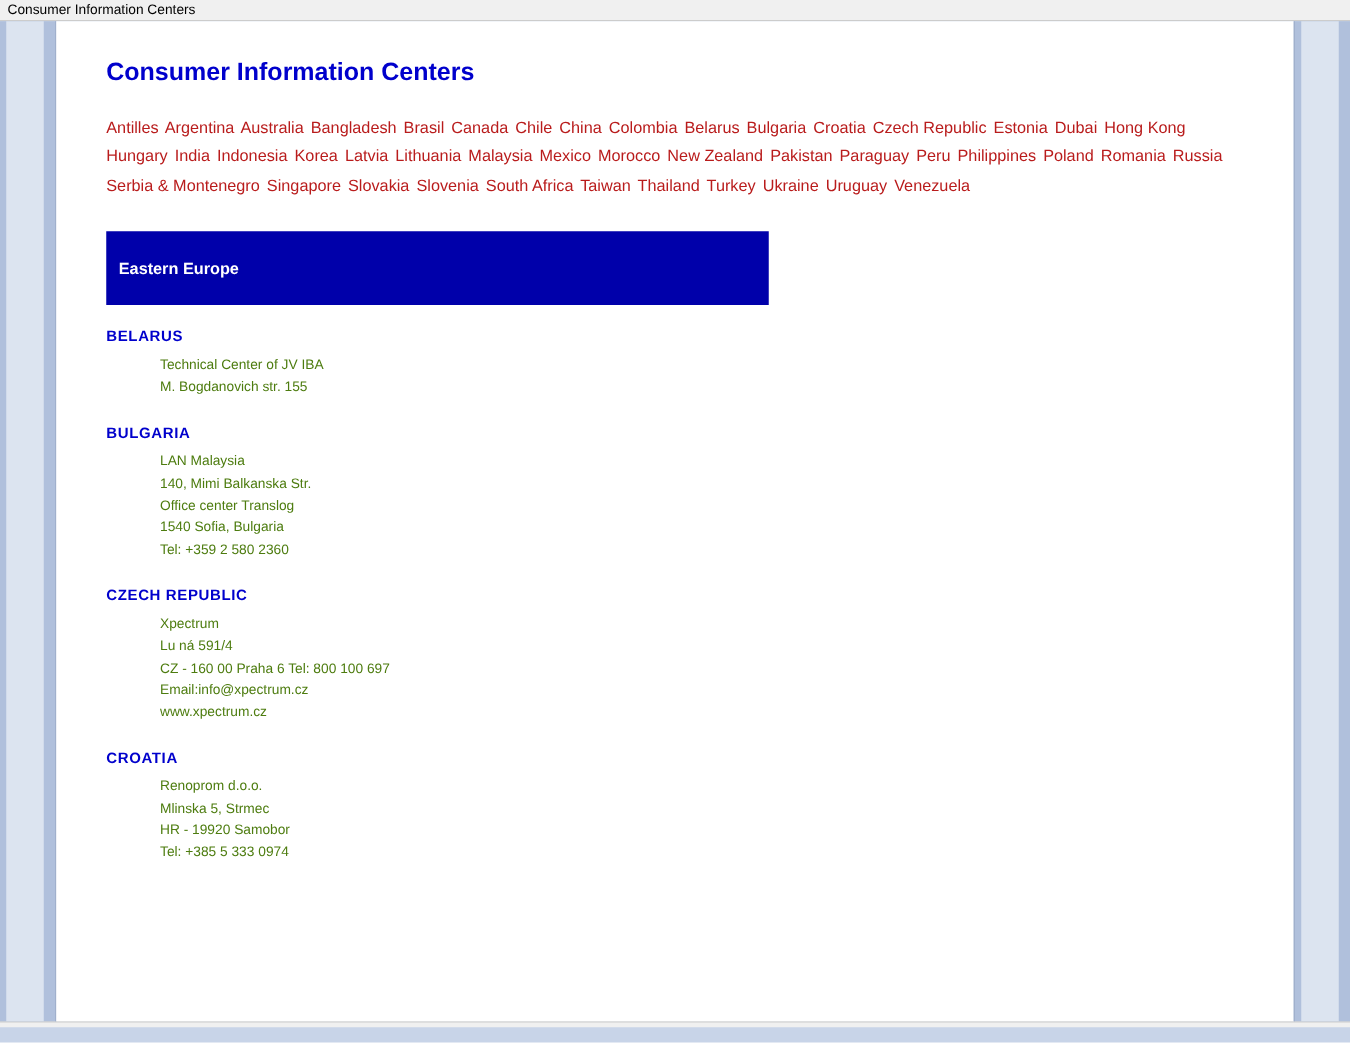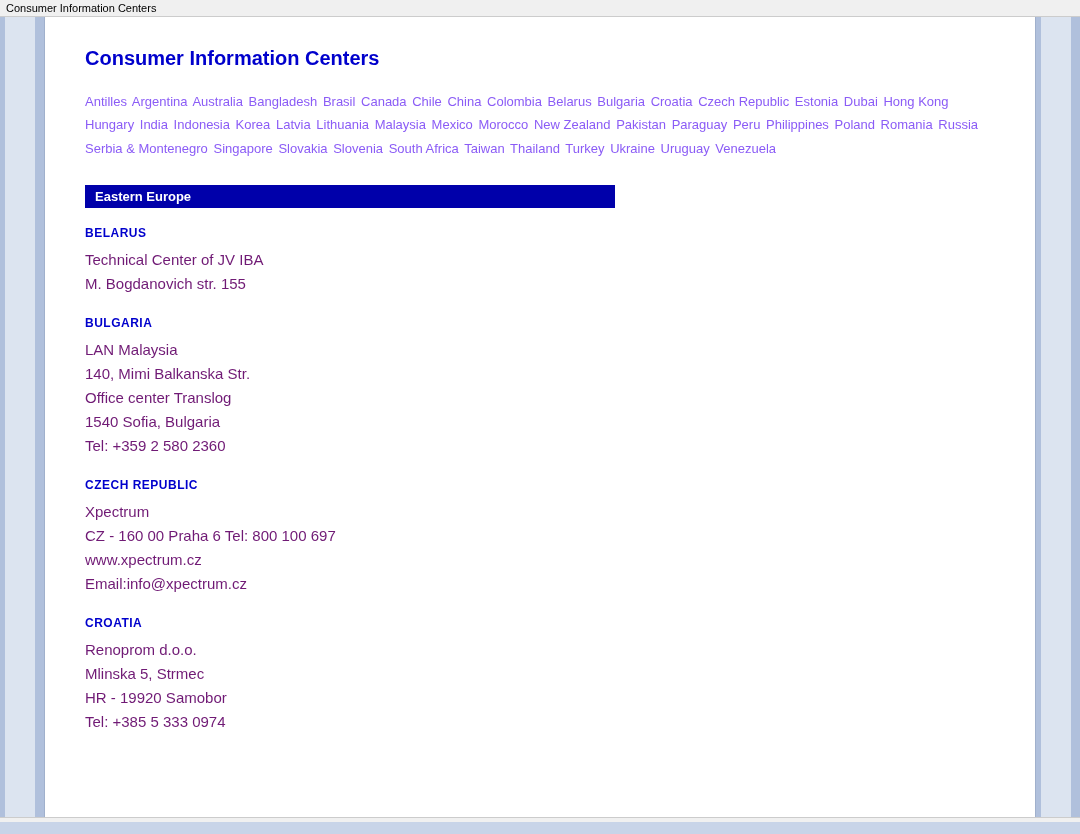--- a/index.html
+++ b/index.html
@@ -57,48 +57,49 @@
       color: #0000cc;
       font-size: 20px;
       font-weight: bold;
       margin-bottom: 20px;
     }
     .country-links {
       margin-bottom: 25px;
       line-height: 1.8;
     }
     .country-links a {
-      color: #8b5cf6;
+      color: #b91c1c;
       text-decoration: none;
       margin-right: 2px;
     }
     .section-header {
       background-color: #0000aa;
       color: #ffffff;
-      padding: 4px 10px;
+      padding: 22px 10px;
       font-size: 13px;
       font-weight: bold;
       margin-bottom: 18px;
       width: 530px;
     }
     .country-heading {
       color: #0000cc;
       font-size: 12px;
       font-weight: bold;
       letter-spacing: 0.5px;
       margin-bottom: 8px;
       margin-top: 5px;
     }
     .country-section {
       margin-bottom: 20px;
     }
     .country-info {
-      font-size: 15px;
+      font-size: 11px;
       line-height: 1.6;
-      color: #701a75;
+      color: #4d7c0f;
+      margin-left: 43px;
     }
     .bottom-bar {
       background-color: #f0f0f0;
       border-top: 1px solid #ccc;
       padding: 2px 6px;
       font-size: 10px;
       color: #000;
     }
   </style>
 </head>
@@ -136,23 +137,24 @@
             <div>140, Mimi Balkanska Str.</div>
             <div>Office center Translog</div>
             <div>1540 Sofia, Bulgaria</div>
             <div>Tel: +359 2 580 2360</div>
           </div>
         </div>
         <div class="country-section">
           <div class="country-heading">CZECH REPUBLIC</div>
           <div class="country-info">
             <div>Xpectrum</div>
+            <div>Lu ná 591/4</div>
             <div>CZ - 160 00 Praha 6 Tel: 800 100 697</div>
+            <div>Email:info@xpectrum.cz</div>
             <div>www.xpectrum.cz</div>
-            <div>Email:info@xpectrum.cz</div>
           </div>
         </div>
         <div class="country-section">
           <div class="country-heading">CROATIA</div>
           <div class="country-info">
             <div>Renoprom d.o.o.</div>
             <div>Mlinska 5, Strmec</div>
             <div>HR - 19920 Samobor</div>
             <div>Tel: +385 5 333 0974</div>
           </div>

